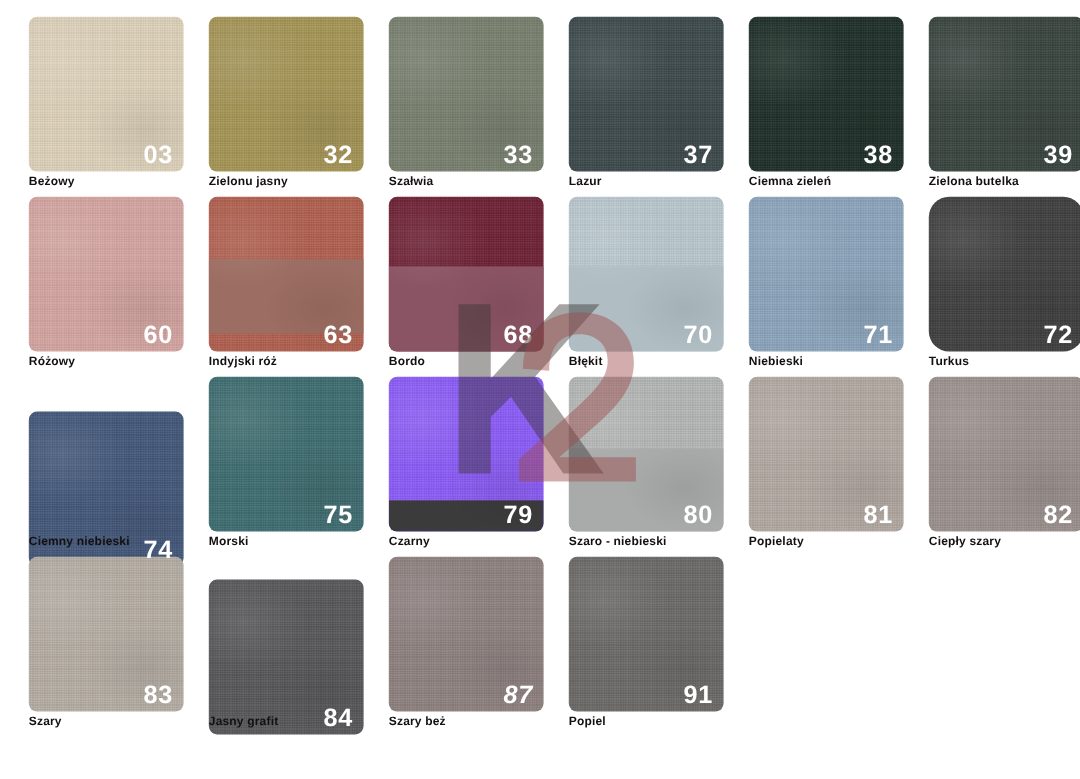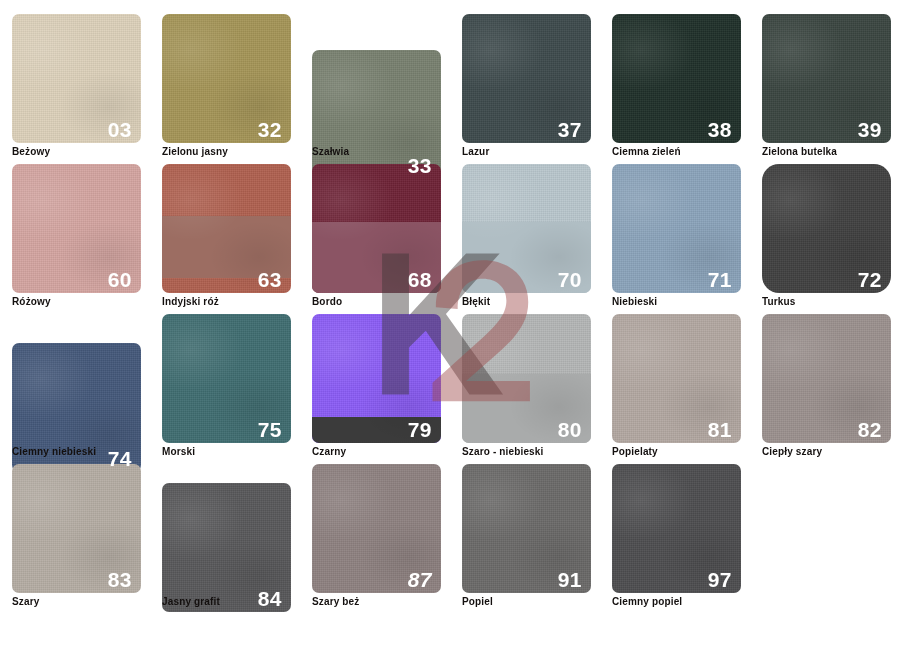--- a/index.html
+++ b/index.html
@@ -13,21 +13,21 @@
     font-family: "Liberation Sans", sans-serif;
     overflow: hidden;
     position: relative;
   }
 
   #palette {
     position: relative;
     width: 900px;
     height: 495px;
     box-sizing: border-box;
-    padding: 14px 0 0 12px;
+    padding: 14px 0 0 24px;
   }
 
   .swatch-grid {
     display: grid;
     grid-template-columns: repeat(6, 150px);
     grid-auto-rows: 150px;
     width: 900px;
   }
 
   .swatch-cell {
@@ -125,21 +125,21 @@
         </div>
         <div class="swatch-label">Beżowy</div>
       </div>
       <div class="swatch-cell">
         <div class="swatch-chip" style="background: rgb(165, 149, 87);">
           <div class="swatch-number">32</div>
         </div>
         <div class="swatch-label">Zielonu jasny</div>
       </div>
       <div class="swatch-cell">
-        <div class="swatch-chip" style="background: rgb(120, 128, 111); margin-top: 36px;">
+        <div class="swatch-chip" style="background: rgb(120, 128, 111);">
           <div class="swatch-number">33</div>
         </div>
         <div class="swatch-label">Szałwia</div>
       </div>
       <div class="swatch-cell">
         <div class="swatch-chip" style="background: rgb(61, 74, 76);">
           <div class="swatch-number">37</div>
         </div>
         <div class="swatch-label">Lazur</div>
       </div>
@@ -248,26 +248,20 @@
         <div class="swatch-chip" style="background: rgb(142, 129, 128); font-style: italic;">
           <div class="swatch-number">87</div>
         </div>
         <div class="swatch-label">Szary beż</div>
       </div>
       <div class="swatch-cell">
         <div class="swatch-chip" style="background: rgb(107, 106, 105);">
           <div class="swatch-number">91</div>
         </div>
         <div class="swatch-label">Popiel</div>
-      </div>
-      <div class="swatch-cell">
-        <div class="swatch-chip" style="background: rgb(77, 77, 79);">
-          <div class="swatch-number">97</div>
-        </div>
-        <div class="swatch-label">Ciemny popiel</div>
       </div>
     </div>
 
   <div id="watermark">
     <svg viewBox="0 0 100 100" xmlns="http://www.w3.org/2000/svg" aria-hidden="true">
       <g>
         <path id="wm-k" d="M6 8 L22 8 L22 45 L56 8 L76 8 L44 44 L78 92 L58 92 L32 54 L22 64 L22 92 L6 92 Z" fill="#3b3636" fill-opacity="0.45"></path>
       </g>
       <g>
         <path id="wm-2" d="M38 40 C38 22 50 12 66 12 C82 12 93 22 93 37 C93 49 86 58 72 70 L56 84 L94 84 L94 96 L36 96 L36 85 L66 58 C76 49 80 43 80 36 C80 28 74 23 66 23 C57 23 51 29 51 41 Z" fill="#9e4a4a" fill-opacity="0.45"></path>

